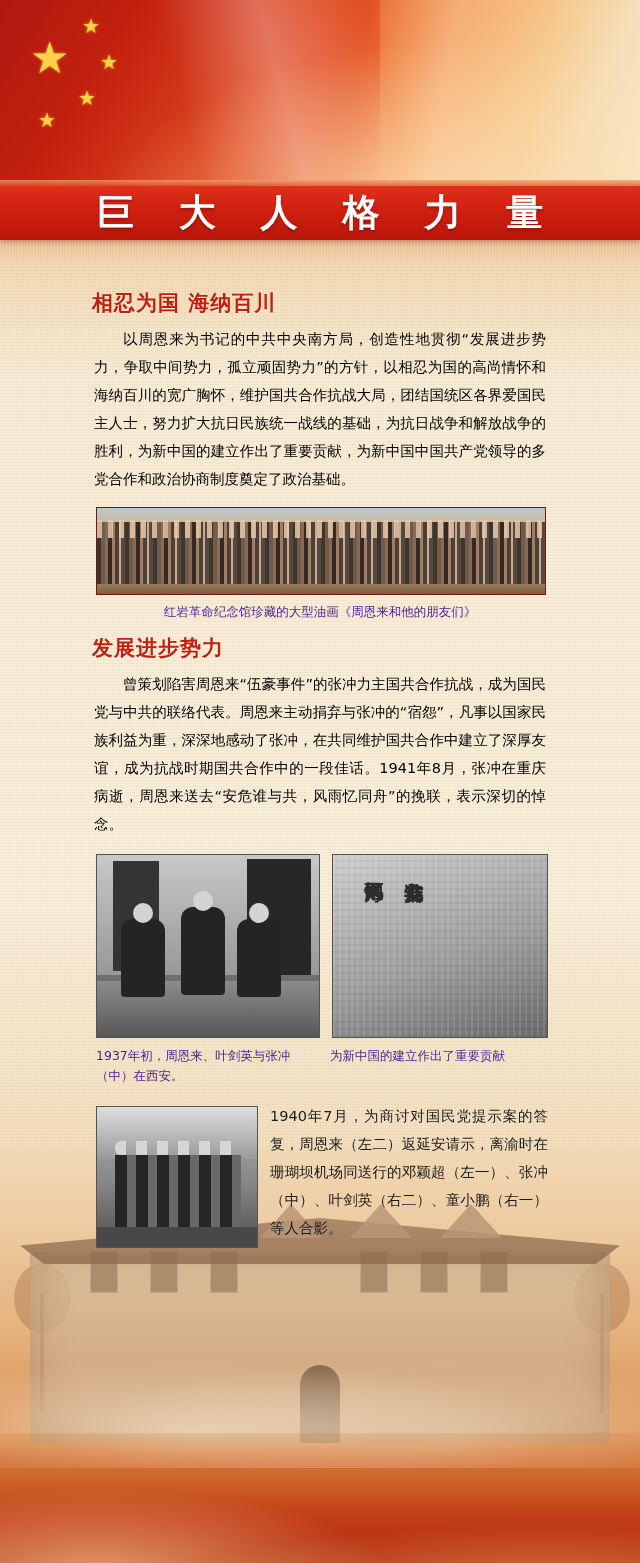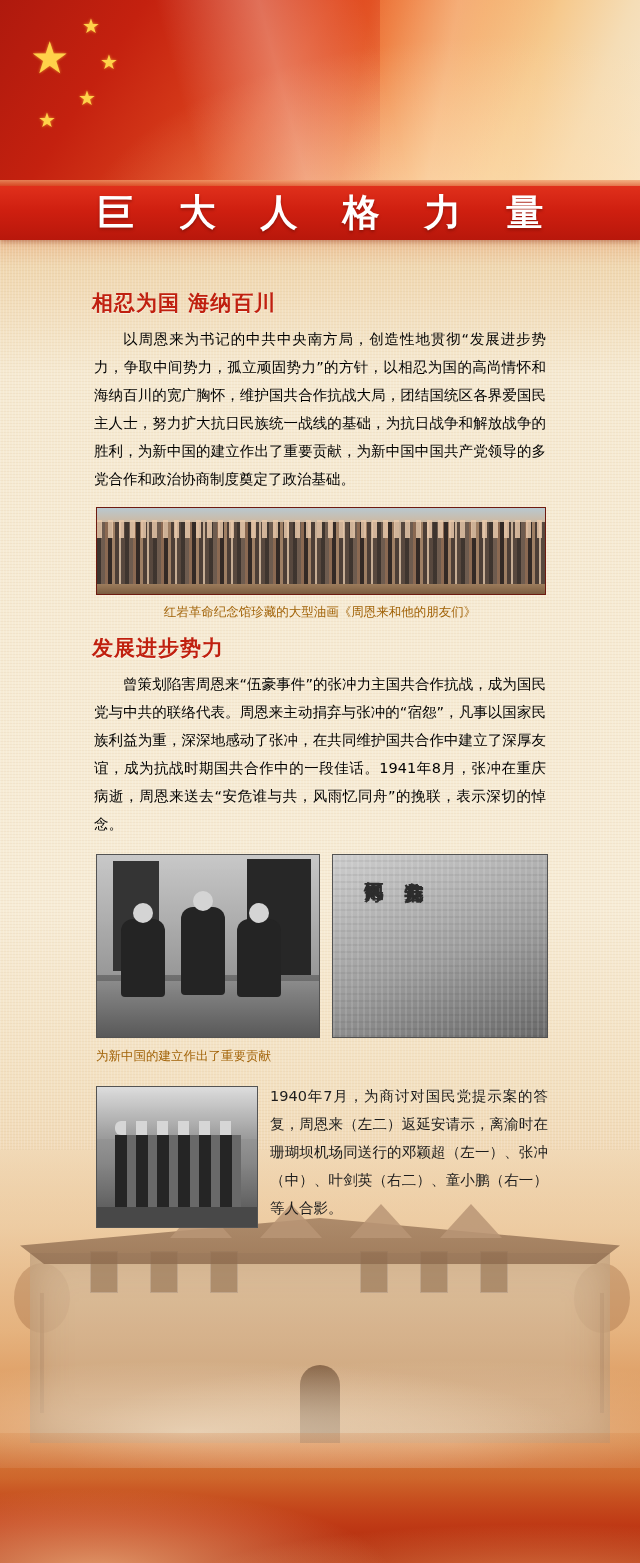--- a/index.html
+++ b/index.html
@@ -157,21 +157,21 @@
     margin:8px 0 0 94px;
     font-size:14.5px;
     line-height:28px;
     color:#000000;
     text-align:justify;
     text-indent:2em;
     font-family:"DejaVu Sans","Liberation Sans",sans-serif;
   }
   .caption{
     font-size:12.5px;
-    color:#a16207;
+    color:#4c1d95;
     line-height:20px;
     font-family:"DejaVu Sans","Liberation Sans",sans-serif;
   }
 
   
   .painting-wrap{margin:14px 0 0 96px;width:448px;}
   .painting{
     width:448px;height:86px;position:relative;overflow:hidden;
     background:linear-gradient(180deg,#8f2318 0%,#7d1c13 100%);
     border:1px solid #6d1a10;
@@ -356,20 +356,21 @@
         <div class="cols">
           <div class="col">风雨忆同舟</div>
           <div class="col">安危谁与共</div>
         </div>
         <div class="smallcol"></div>
       </div>
     </div>
   </div>
 
   <div class="cap-row">
+    <div class="caption c1">1937年初，周恩来、叶剑英与张冲（中）在西安。</div>
     <div class="caption c2">为新中国的建立作出了重要贡献</div>
   </div>
 
   <div class="last-block">
     <div class="photo-c">
       <div class="thatch"></div>
       <div class="grp"></div>
       <div class="gnd"></div>
     </div>
     <div class="last-text">1940年7月，为商讨对国民党提示案的答复，周恩来（左二）返延安请示，离渝时在珊瑚坝机场同送行的邓颖超（左一）、张冲（中）、叶剑英（右二）、童小鹏（右一）等人合影。</div>

